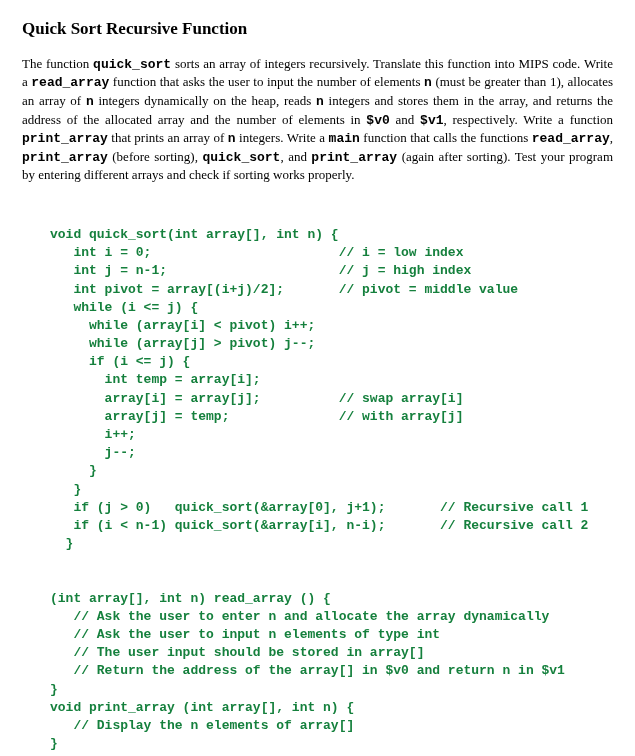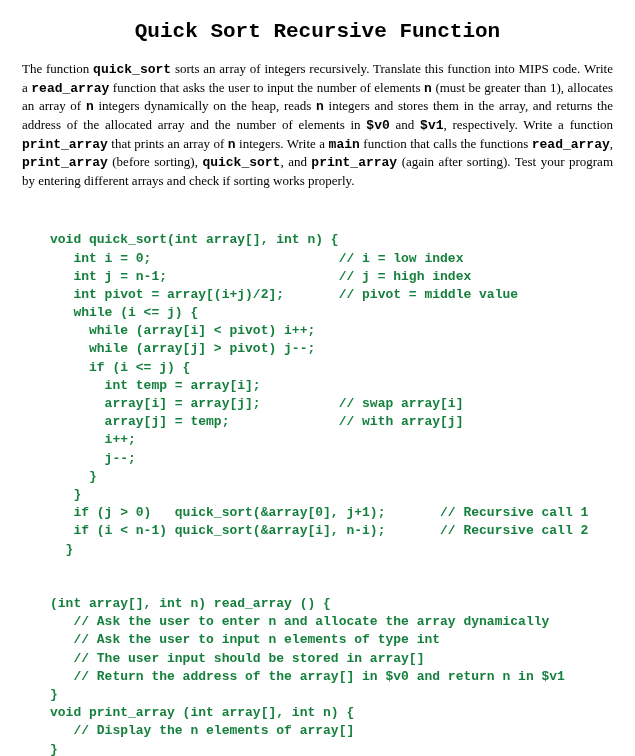--- a/index.html
+++ b/index.html
@@ -8,24 +8,23 @@
       color: #000;
       background: #fff;
       margin: 0;
       padding: 18px 22px;
       width: 635px;
       box-sizing: border-box;
       line-height: 1.35;
     }
     .title {
       font-weight: bold;
-      font-size: 21px;
-      text-align: center;
+      font-size: 17px;
+      text-align: left;
       margin-bottom: 14px;
-      font-family: Liberation Mono, monospace;
     }
     .intro {
       text-align: justify;
       margin-bottom: 24px;
     }
     .intro b, .intro strong {
       font-family: "Courier New", Courier, monospace;
       font-weight: bold;
     }
     .code {

